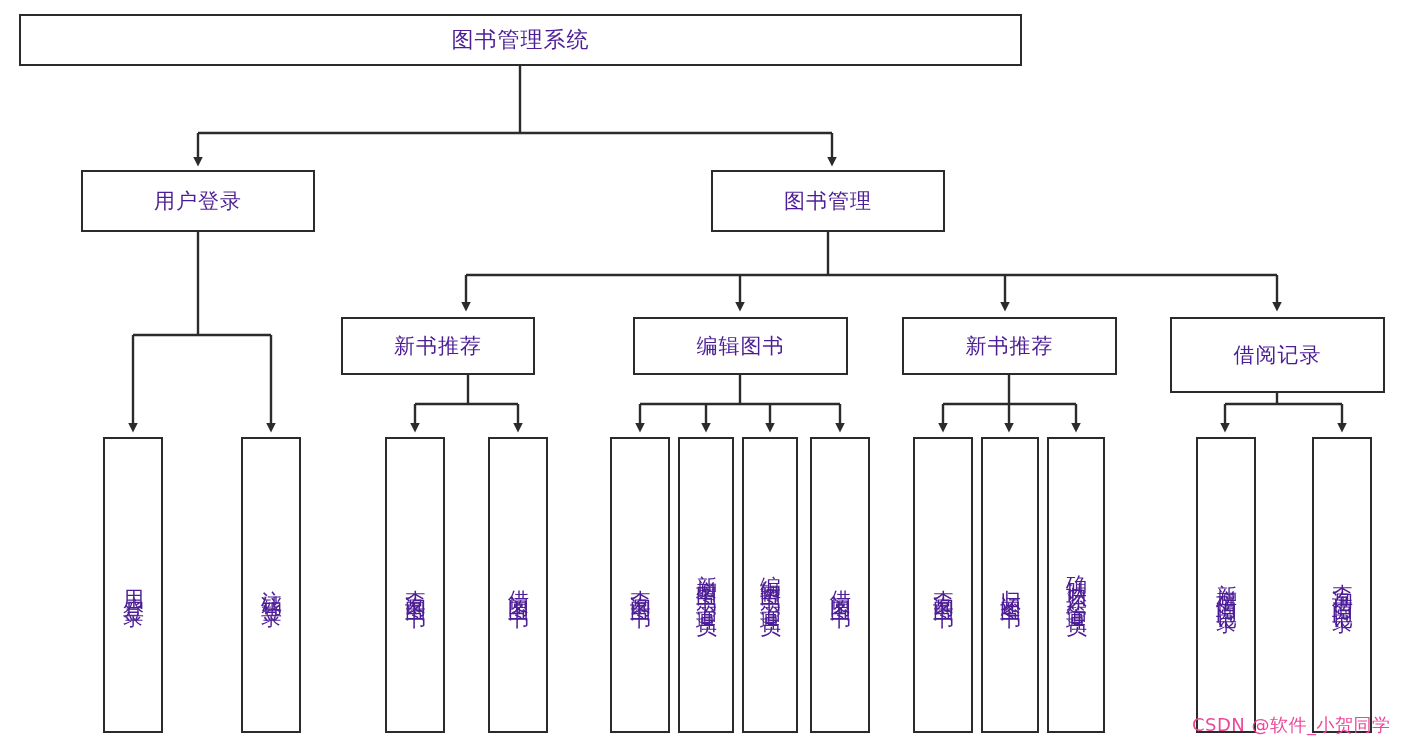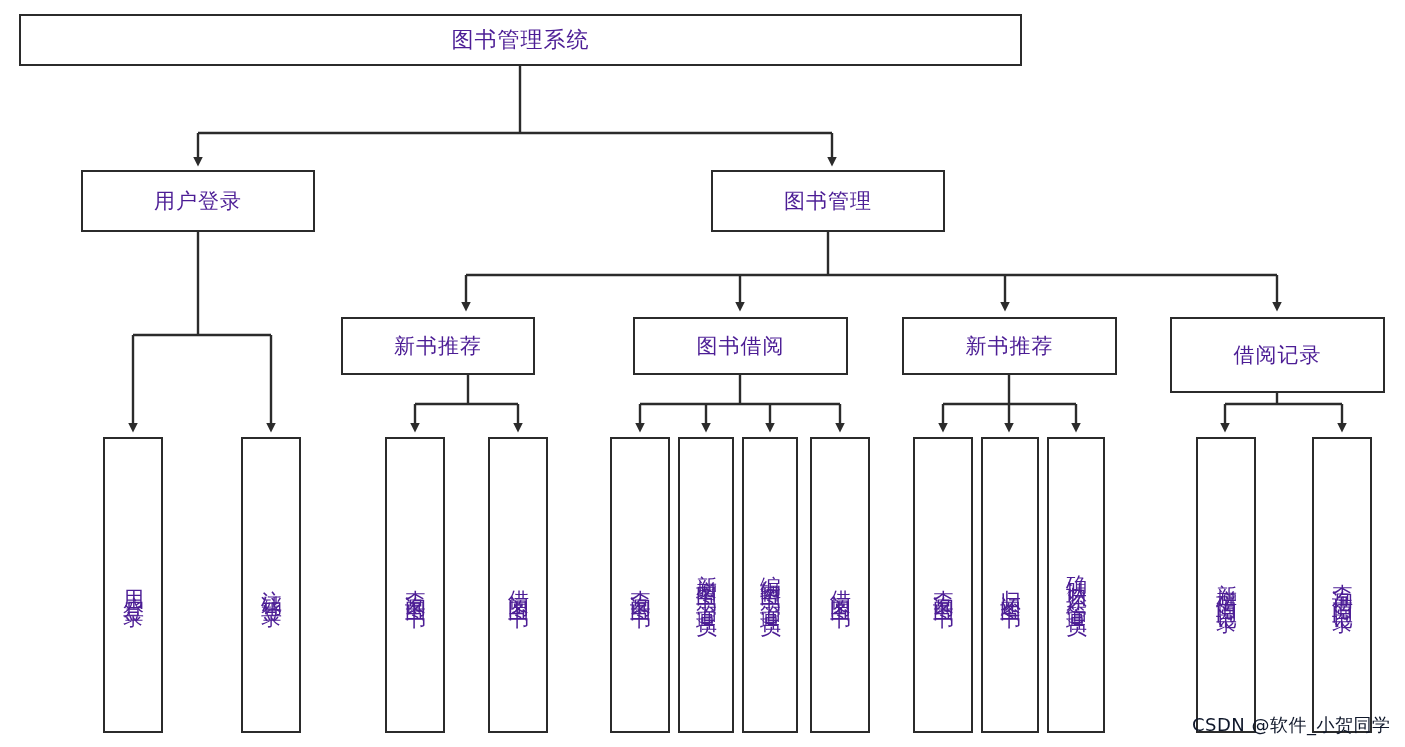--- a/index.html
+++ b/index.html
@@ -50,21 +50,21 @@
     letter-spacing: 6px;
     line-height: 1;
     white-space: nowrap;
     display: block;
   }
   .node.root {
     font-size: 22px;
   }
   .watermark {
     position: absolute;
-    color: #0f172a;
+    color: #ec4899;
     font-size: 18px;
     letter-spacing: 0.5px;
     white-space: nowrap;
     user-select: none;
   }
 </style>
 </head>
 <body>
 
 <div id="canvas">
@@ -127,21 +127,21 @@
     <span>用户登录</span>
   </div>
   <div class="node h" style="left:711px; top:170px; width:234px; height:62px;">
     <span>图书管理</span>
   </div>
 
   <div class="node h" style="left:341px; top:317px; width:194px; height:58px;">
     <span>新书推荐</span>
   </div>
   <div class="node h" style="left:633px; top:317px; width:215px; height:58px;">
-    <span>图书借阅</span>
+    <span>编辑图书</span>
   </div>
   <div class="node h" style="left:902px; top:317px; width:215px; height:58px;">
     <span>新书推荐</span>
   </div>
   <div class="node h" style="left:1170px; top:317px; width:215px; height:76px;">
     <span>借阅记录</span>
   </div>
 
   <div class="node v" style="left:103px; top:437px; width:60px; height:296px;">
     <span class="vlabel">用户登录</span>

